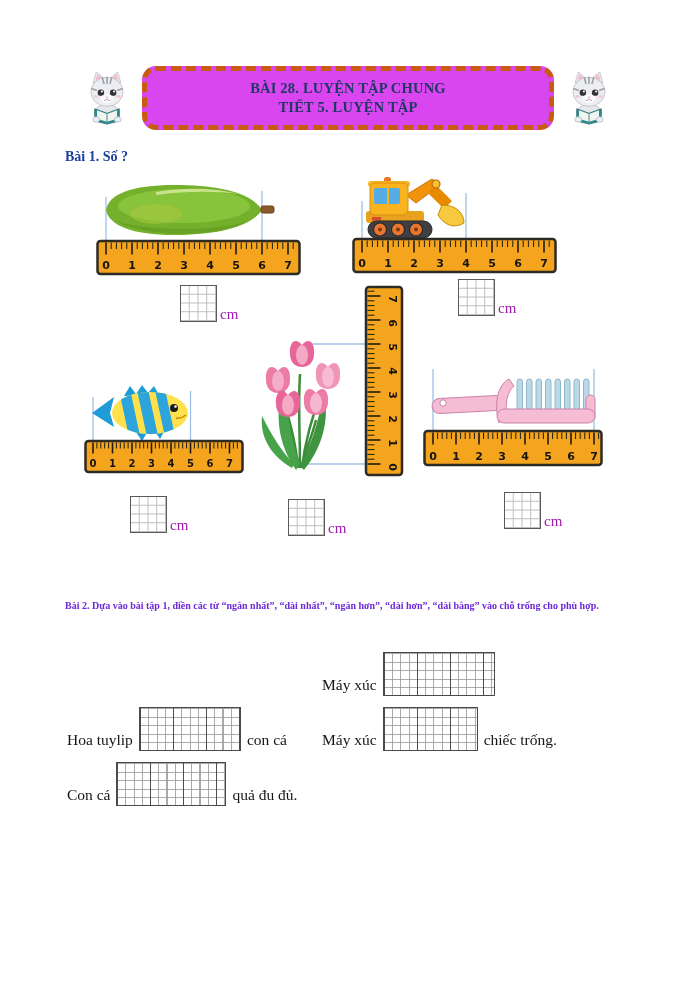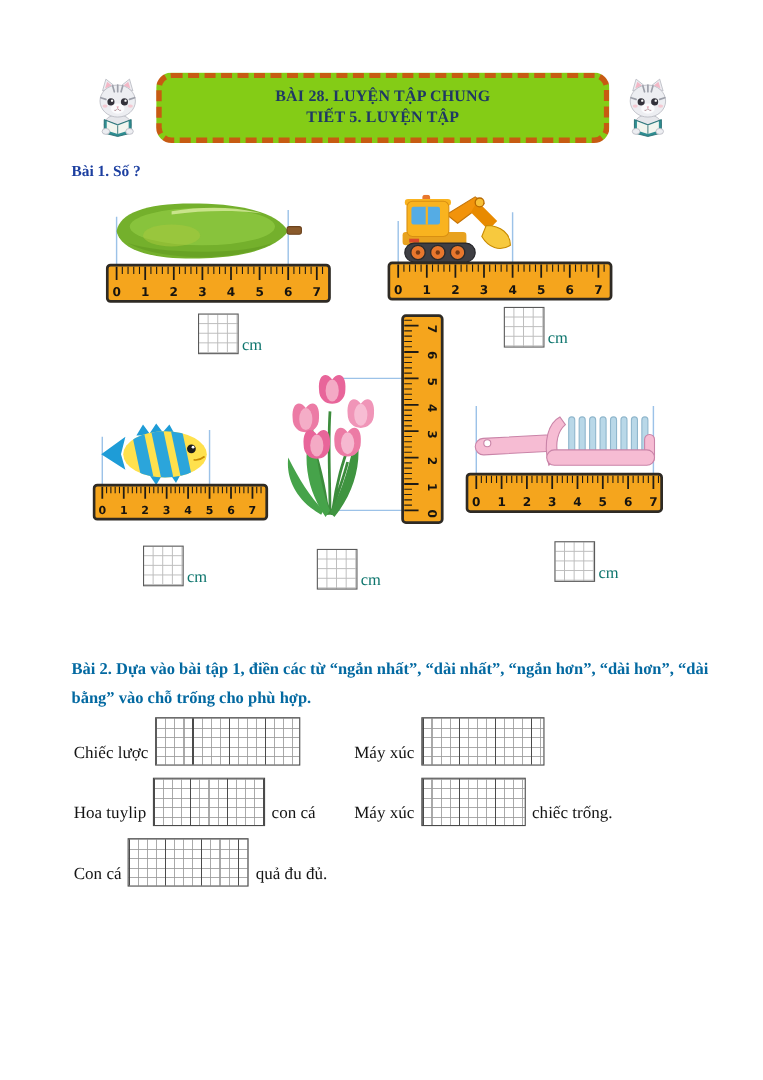--- a/index.html
+++ b/index.html
@@ -1,35 +1,35 @@
 <!DOCTYPE html>
 <html><head>
 <meta charset="utf-8">
 <style>
   html,body{margin:0;padding:0;background:#ffffff;}
   .page{position:relative;width:694px;height:982px;background:#fff;
         font-family:"Liberation Serif",serif;overflow:hidden;}
   .abs{position:absolute;}
 
   
-  .header-box{box-sizing:border-box;width:412px;height:64px;background:#84cc16;
+  .header-box{box-sizing:border-box;width:412px;height:64px;background:#d946ef;
     border:5px dashed #c75b12;border-radius:14px;display:flex;flex-direction:column;
     justify-content:center;align-items:center;gap:2px;}
   .header-box .hline{color:#1f3864;font-weight:bold;font-size:14.5px;letter-spacing:.2px;}
 
   .bai-title{color:#1c3fa0;font-weight:bold;font-size:14px;}
-  .bai2-title{color:#0369a1;font-weight:bold;font-size:15px;width:580px;line-height:1.7;}
+  .bai2-title{color:#6d28d9;font-weight:bold;font-size:10px;width:580px;line-height:1.7;}
 
   
   .cmwrap{display:flex;align-items:flex-end;gap:3px;}
   .cmbox{width:35px;height:35px;border:1.2px solid #5a5a5a;background:#fff;
     background-image:linear-gradient(#bcbcbc 1px,transparent 1px),
                      linear-gradient(90deg,#bcbcbc 1px,transparent 1px);
     background-size:8.75px 8.75px;background-position:-1px -1px;}
-  .cmlabel{font-size:15px;color:#0f766e;line-height:1;}
+  .cmlabel{font-size:15px;color:#a21caf;line-height:1;}
 
   
   .rows{width:610px;}
   .row{position:relative;height:46px;margin-bottom:9px;}
   .half{position:absolute;top:0;display:flex;align-items:flex-end;gap:6px;}
   .half.left{left:0;}
   .half.right{left:255px;}
   .rlabel{font-size:15.5px;color:#141414;margin-bottom:2px;white-space:nowrap;}
   .fillbox{height:44px;box-sizing:border-box;border:1px solid #4a4a4a;background:#fff;
     background-image:
@@ -454,25 +454,20 @@
   <div class="abs cmwrap" style="left:504px;top:492px">
     <div class="cmbox"></div>
     <span class="cmlabel">cm</span>
   </div>
 
   <div class="abs bai2-title" style="left:65px;top:597px">Bài 2. Dựa vào bài tập 1, điền các từ “ngắn nhất”, “dài nhất”, “ngắn hơn”, “dài hơn”, “dài bằng” vào chỗ trống cho phù hợp.</div>
 
   <div class="abs rows" style="left:67px;top:652px">
 
     <div class="row">
-      <div class="half left">
-        <span class="rlabel">Chiếc lược</span>
-        <div class="fillbox" style="width:132px"></div>
-        <span class="rlabel"></span>
-      </div>
       <div class="half right">
         <span class="rlabel">Máy xúc</span>
         <div class="fillbox" style="width:112px"></div>
         <span class="rlabel"></span>
       </div>
     </div>
 
     <div class="row">
       <div class="half left">
         <span class="rlabel">Hoa tuylip</span>

